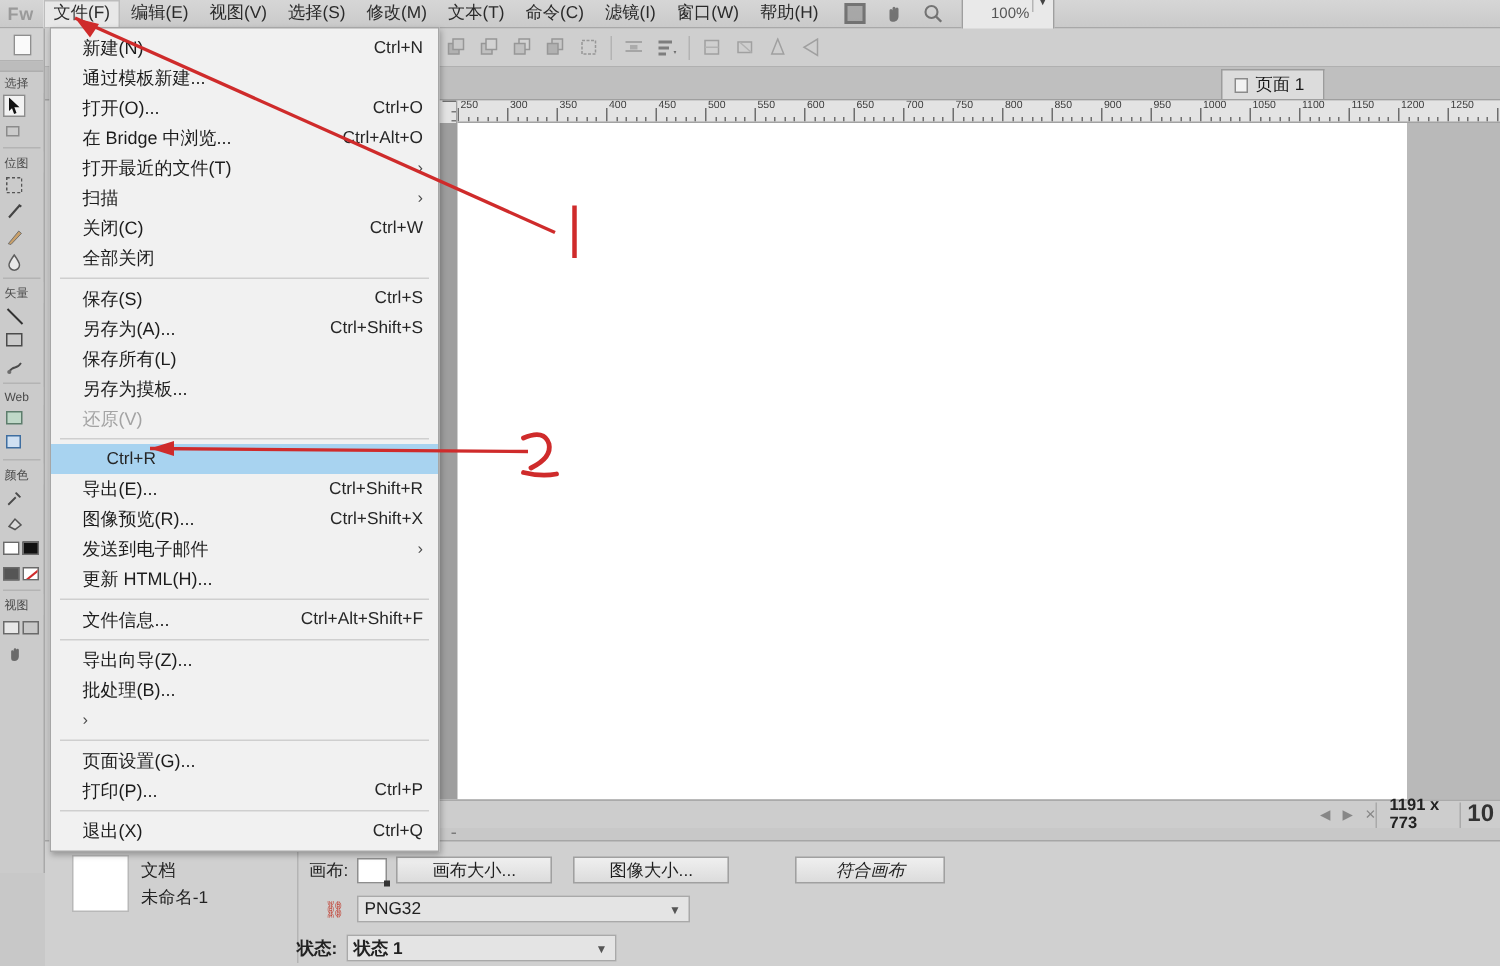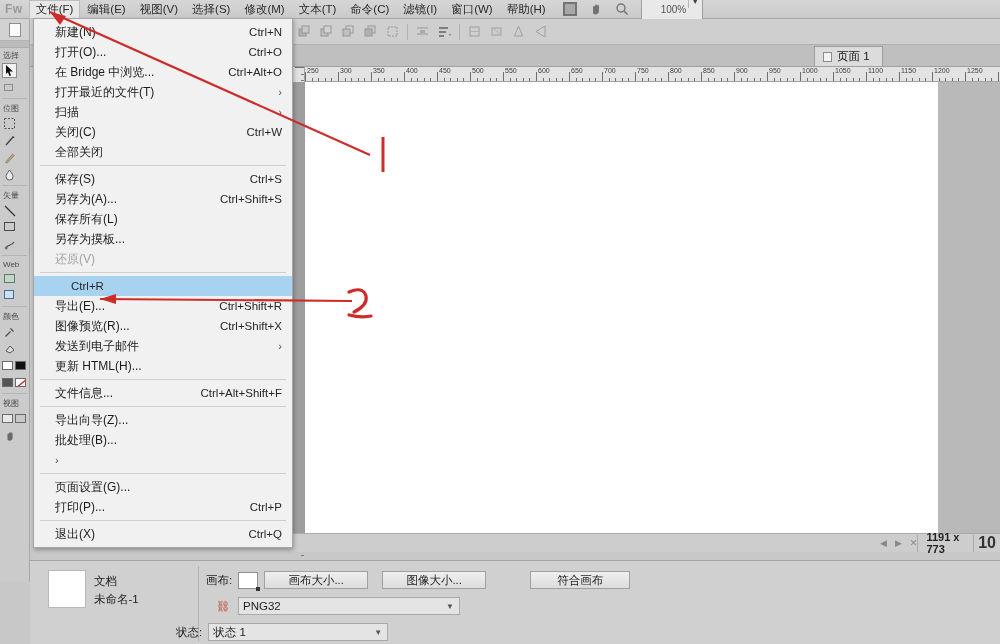--- a/index.html
+++ b/index.html
@@ -655,46 +655,49 @@
       <div>文档</div>
       <div>未命名-1</div>
     </div>
   </div>
 
   <div class="prow" style="left:176px; top:10px; gap:6px;">
     <span class="plabel">画布:</span>
     <span class="swatch"></span>
     <span class="btn" style="width:104px;">画布大小...</span>
     <span class="btn" style="width:104px; margin-left:8px;">图像大小...</span>
-    <span class="btn" style="width:100px; margin-left:38px;">符合画布</span>
+    <span class="btn" style="width:100px; margin-left:38px;font-style:italic;">符合画布</span>
   </div>
 
   <div class="prow" style="left:186px; top:36px; gap:8px;">
     <span class="link-ic">⛓</span>
     <span class="select" style="width:222px;">
       <span>PNG32</span>
       <span class="chev">▼</span>
     </span>
   </div>
 
-  <div class="prow" style="left:146px; top:62px; gap:6px;">
+  <div class="prow" style="left:168px; top:62px; gap:6px;font-weight:bold;">
     <span class="plabel">状态:</span>
     <span class="select" style="width:180px;">
       <span>状态 1</span>
       <span class="chev">▼</span>
     </span>
   </div>
 </div>
 
 <div id="filemenu">
     <div class="mrow">
       <span class="lbl">新建(N)</span>
       <span class="acc">Ctrl+N</span>
     </div>
     <div class="mrow">
+      <span class="lbl">通过模板新建...</span>
+    </div>
+    <div class="mrow">
       <span class="lbl">打开(O)...</span>
       <span class="acc">Ctrl+O</span>
     </div>
     <div class="mrow">
       <span class="lbl">在 Bridge 中浏览...</span>
       <span class="acc">Ctrl+Alt+O</span>
     </div>
     <div class="mrow">
       <span class="lbl">打开最近的文件(T)</span>
       <span class="sub">›</span>

